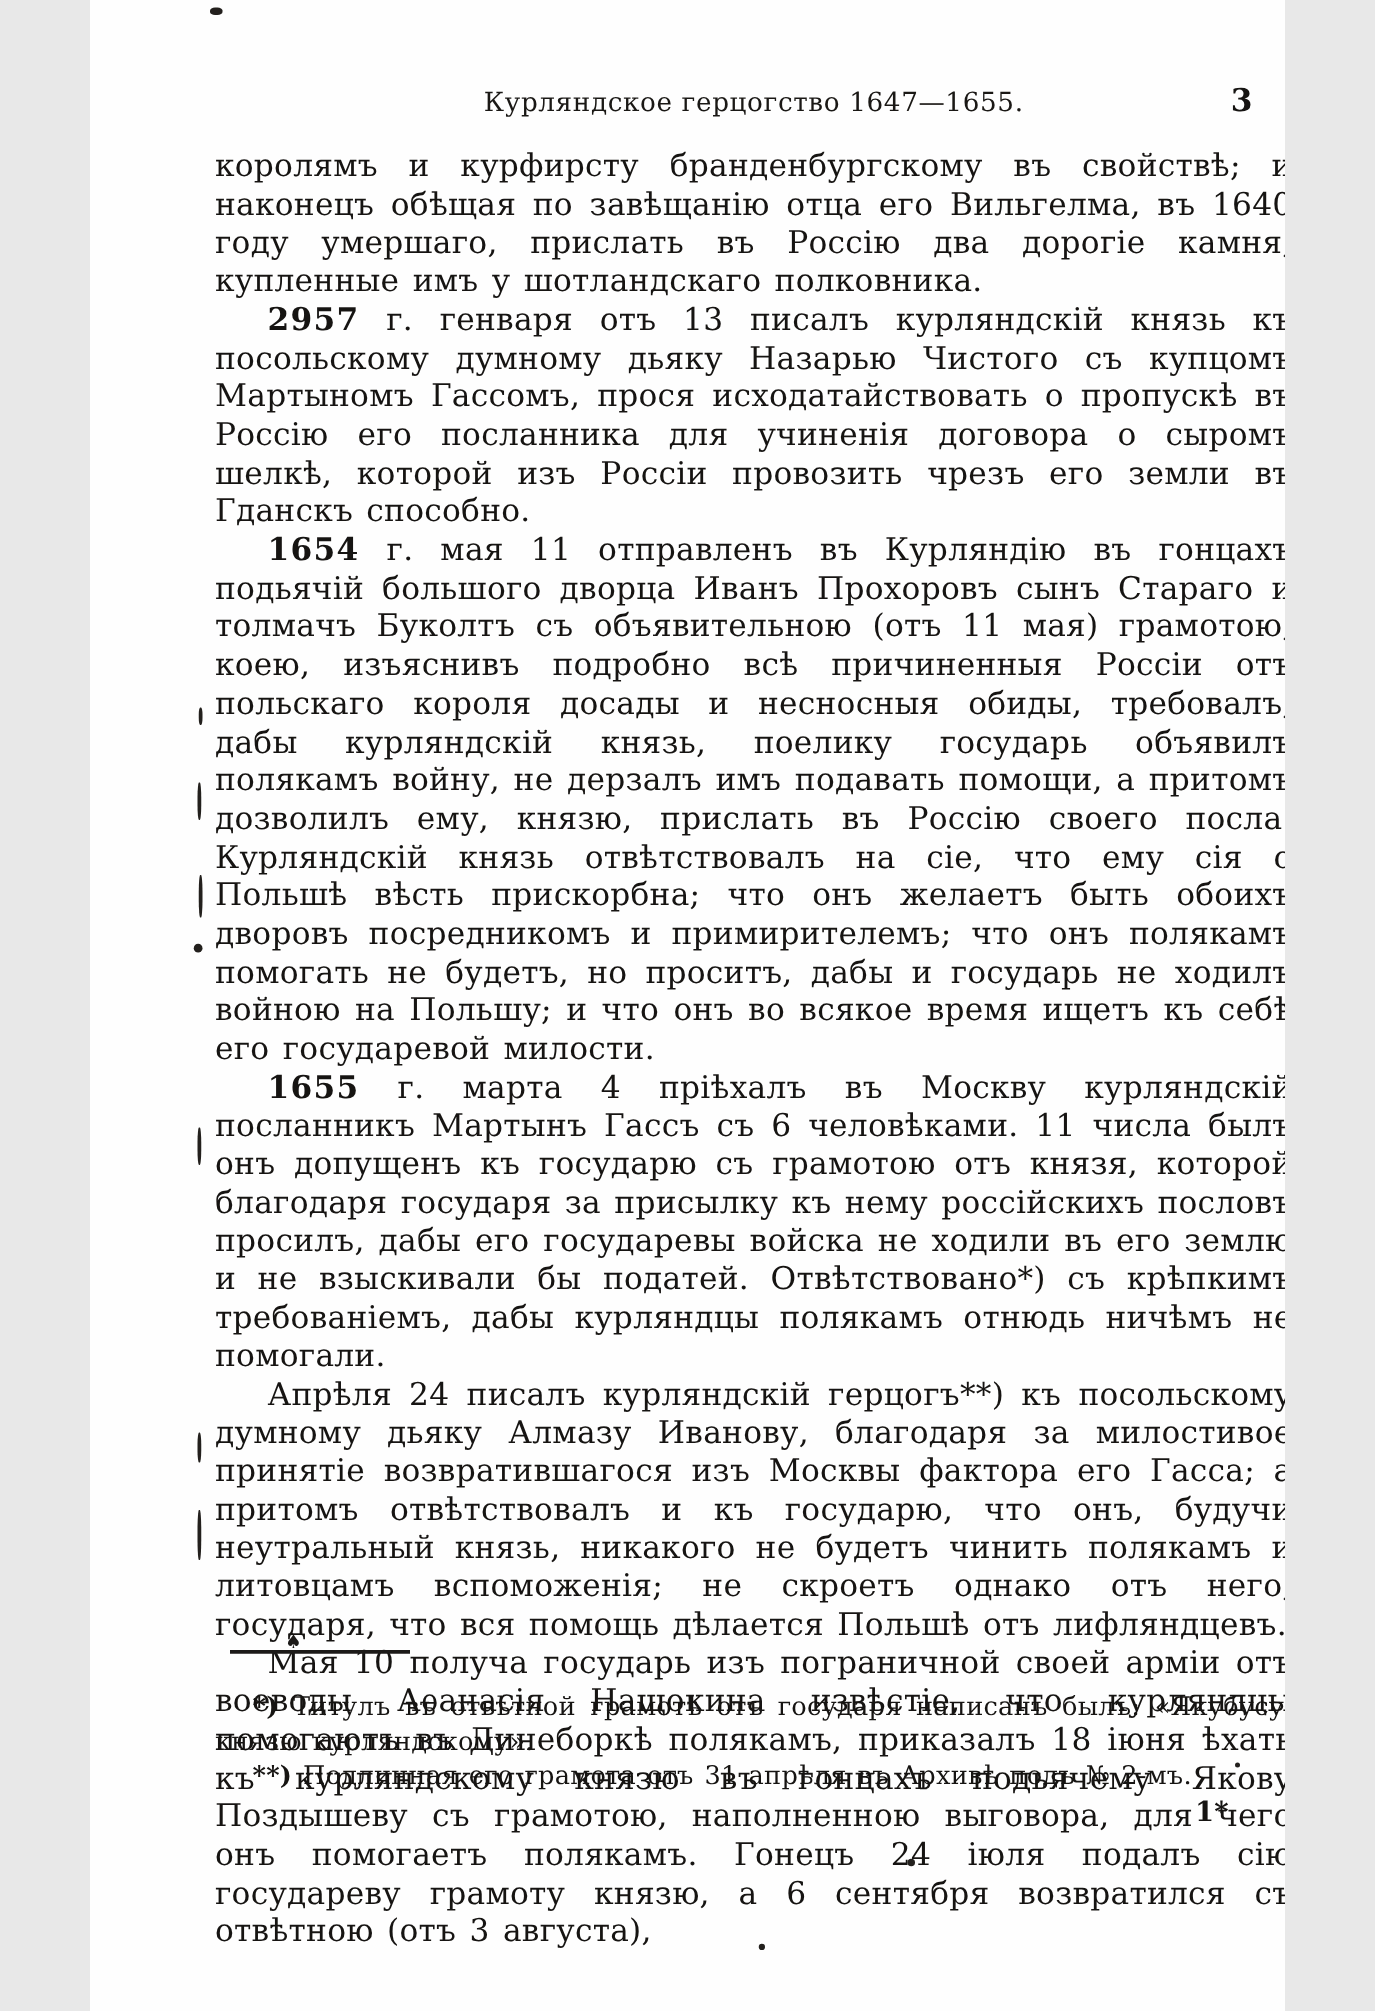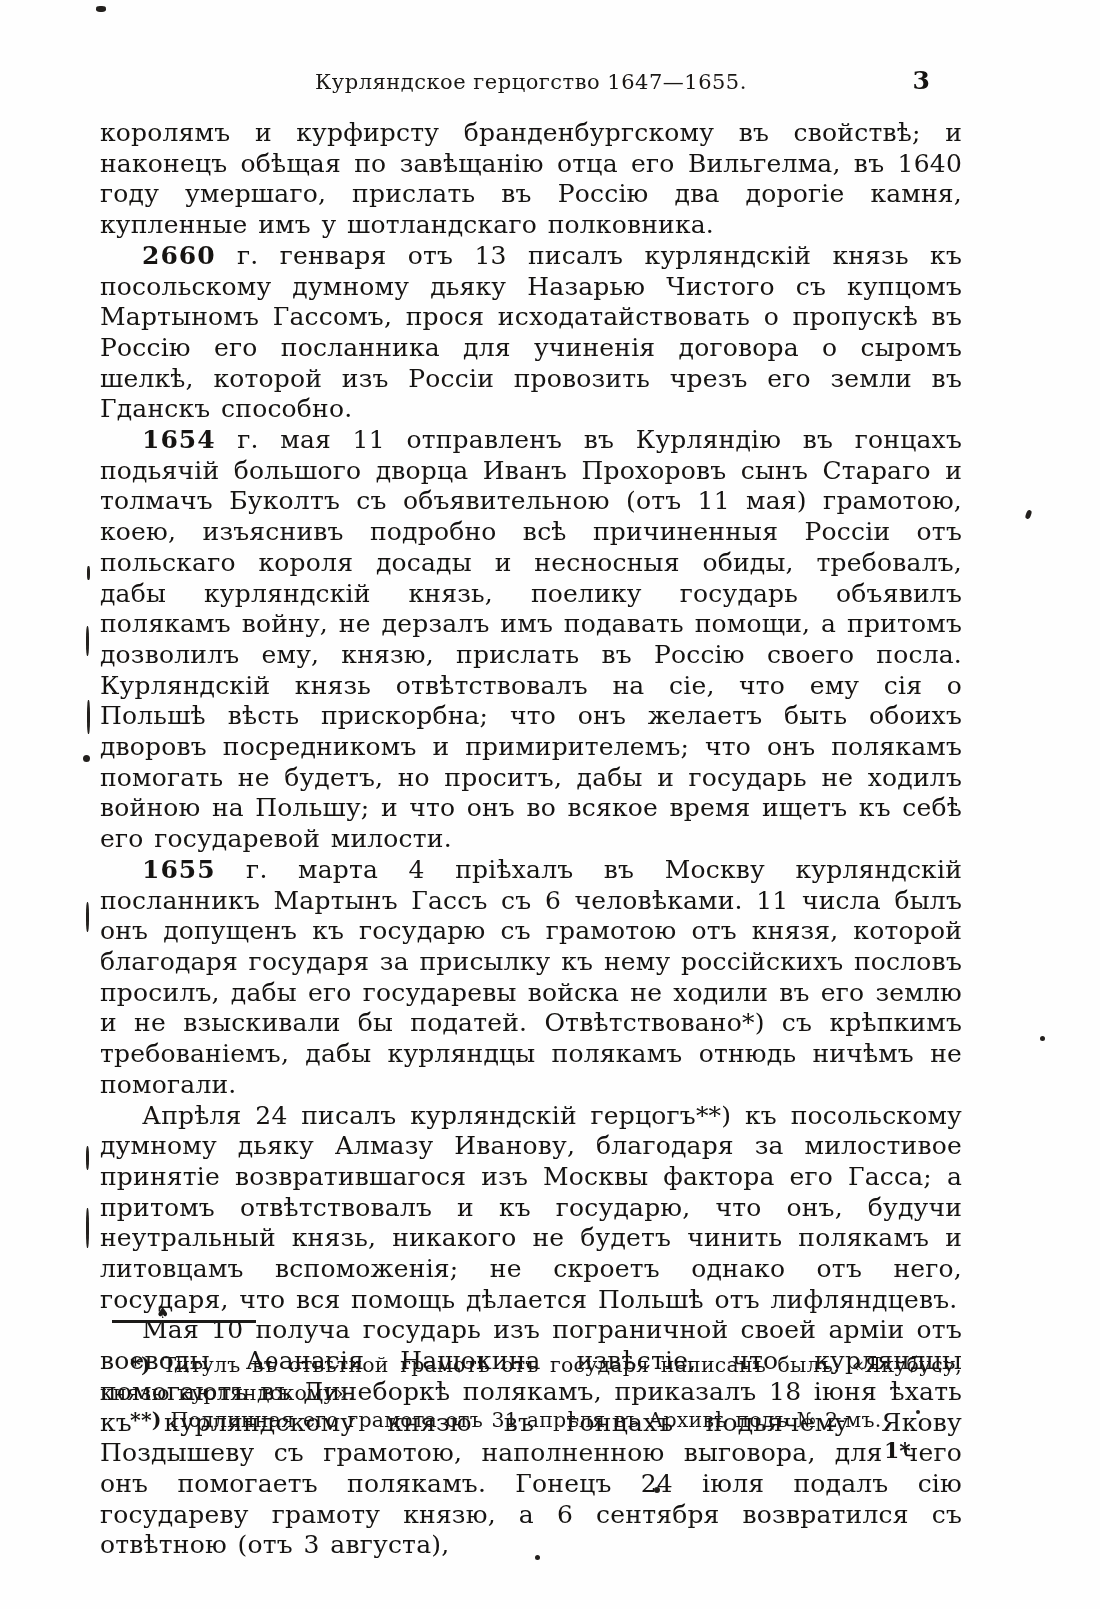--- a/index.html
+++ b/index.html
@@ -1,18 +1,18 @@
 <!DOCTYPE html>
 <html><head>
 <meta charset="utf-8">
 <style>
   html, body { margin: 0; padding: 0; background: #e8e8e8; }
   .page {
     position: relative;
-    width: 1100px;
+    width: 956px;
     height: 1609px;
     margin: 0 auto;
     background: #fefefe;
     color: #161412;
     font-family: "DejaVu Serif", "Liberation Serif", serif;
     overflow: hidden;
   }
 
   
   .running-head {
@@ -105,21 +105,21 @@
 
 <div class="page">
 
   <div class="running-head">
     <div class="running-title">Курляндское герцогство 1647—1655.</div>
     <div class="page-number">3</div>
   </div>
 
   <div class="body-text">
     <p class="no-indent"><span>королямъ и курфирсту бранденбургскому въ свойствѣ; и наконецъ обѣщая по завѣщанію отца его Вильгелма, въ 1640 году умершаго, прислать въ Россію два дорогіе камня, купленные имъ у шотландскаго полковника.</span></p>
-    <p><span class="year-lead">2660</span><span> г. генваря отъ 13 писалъ курляндскій князь къ посольскому думному дьяку Назарью Чистого съ купцомъ Мартыномъ Гассомъ, прося исходатайствовать о пропускѣ въ Россію его посланника для учиненія договора о сыромъ шелкѣ, которой изъ Россіи провозить чрезъ его земли въ Гданскъ способно.</span></p>
+    <p><span class="year-lead">2957</span><span> г. генваря отъ 13 писалъ курляндскій князь къ посольскому думному дьяку Назарью Чистого съ купцомъ Мартыномъ Гассомъ, прося исходатайствовать о пропускѣ въ Россію его посланника для учиненія договора о сыромъ шелкѣ, которой изъ Россіи провозить чрезъ его земли въ Гданскъ способно.</span></p>
     <p><span class="year-lead">1654</span><span> г. мая 11 отправленъ въ Курляндію въ гонцахъ подьячій большого дворца Иванъ Прохоровъ сынъ Стараго и толмачъ Буколтъ съ объявительною (отъ 11 мая) грамотою, коею, изъяснивъ подробно всѣ причиненныя Россіи отъ польскаго короля досады и несносныя обиды, требовалъ, дабы курляндскій князь, поелику государь объявилъ полякамъ войну, не дерзалъ имъ подавать помощи, а притомъ дозволилъ ему, князю, прислать въ Россію своего посла. Курляндскій князь отвѣтствовалъ на сіе, что ему сія о Польшѣ вѣсть прискорбна; что онъ желаетъ быть обоихъ дворовъ посредникомъ и примирителемъ; что онъ полякамъ помогать не будетъ, но проситъ, дабы и государь не ходилъ войною на Польшу; и что онъ во всякое время ищетъ къ себѣ его государевой милости.</span></p>
     <p><span class="year-lead">1655</span><span> г. марта 4 пріѣхалъ въ Москву курляндскій посланникъ Мартынъ Гассъ съ 6 человѣками. 11 числа былъ онъ допущенъ къ государю съ грамотою отъ князя, которой благодаря государя за присылку къ нему россійскихъ пословъ просилъ, дабы его государевы войска не ходили въ его землю и не взыскивали бы податей. Отвѣтствовано*) съ крѣпкимъ требованіемъ, дабы курляндцы полякамъ отнюдь ничѣмъ не помогали.</span></p>
     <p><span>Апрѣля 24 писалъ курляндскій герцогъ**) къ посольскому думному дьяку Алмазу Иванову, благодаря за милостивое принятіе возвратившагося изъ Москвы фактора его Гасса; а притомъ отвѣтствовалъ и къ государю, что онъ, будучи неутральный князь, никакого не будетъ чинить полякамъ и литовцамъ вспоможенія; не скроетъ однако отъ него, государя, что вся помощь дѣлается Польшѣ отъ лифляндцевъ.</span></p>
     <p><span>Мая 10 получа государь изъ пограничной своей арміи отъ воеводы Аѳанасія Нащокина извѣстіе, что курляндцы помогаютъ въ Динеборкѣ полякамъ, приказалъ 18 іюня ѣхать къ курляндскому князю въ гонцахъ подьячему Якову Поздышеву съ грамотою, наполненною выговора, для чего онъ помогаетъ полякамъ. Гонецъ 24 іюля подалъ сію государеву грамоту князю, а 6 сентября возвратился съ отвѣтною (отъ 3 августа),</span></p>
   </div>
 
   <div class="footnote-sep-mark">♠</div>
   <div class="footnote-sep"></div>
 
   <div class="footnotes">

